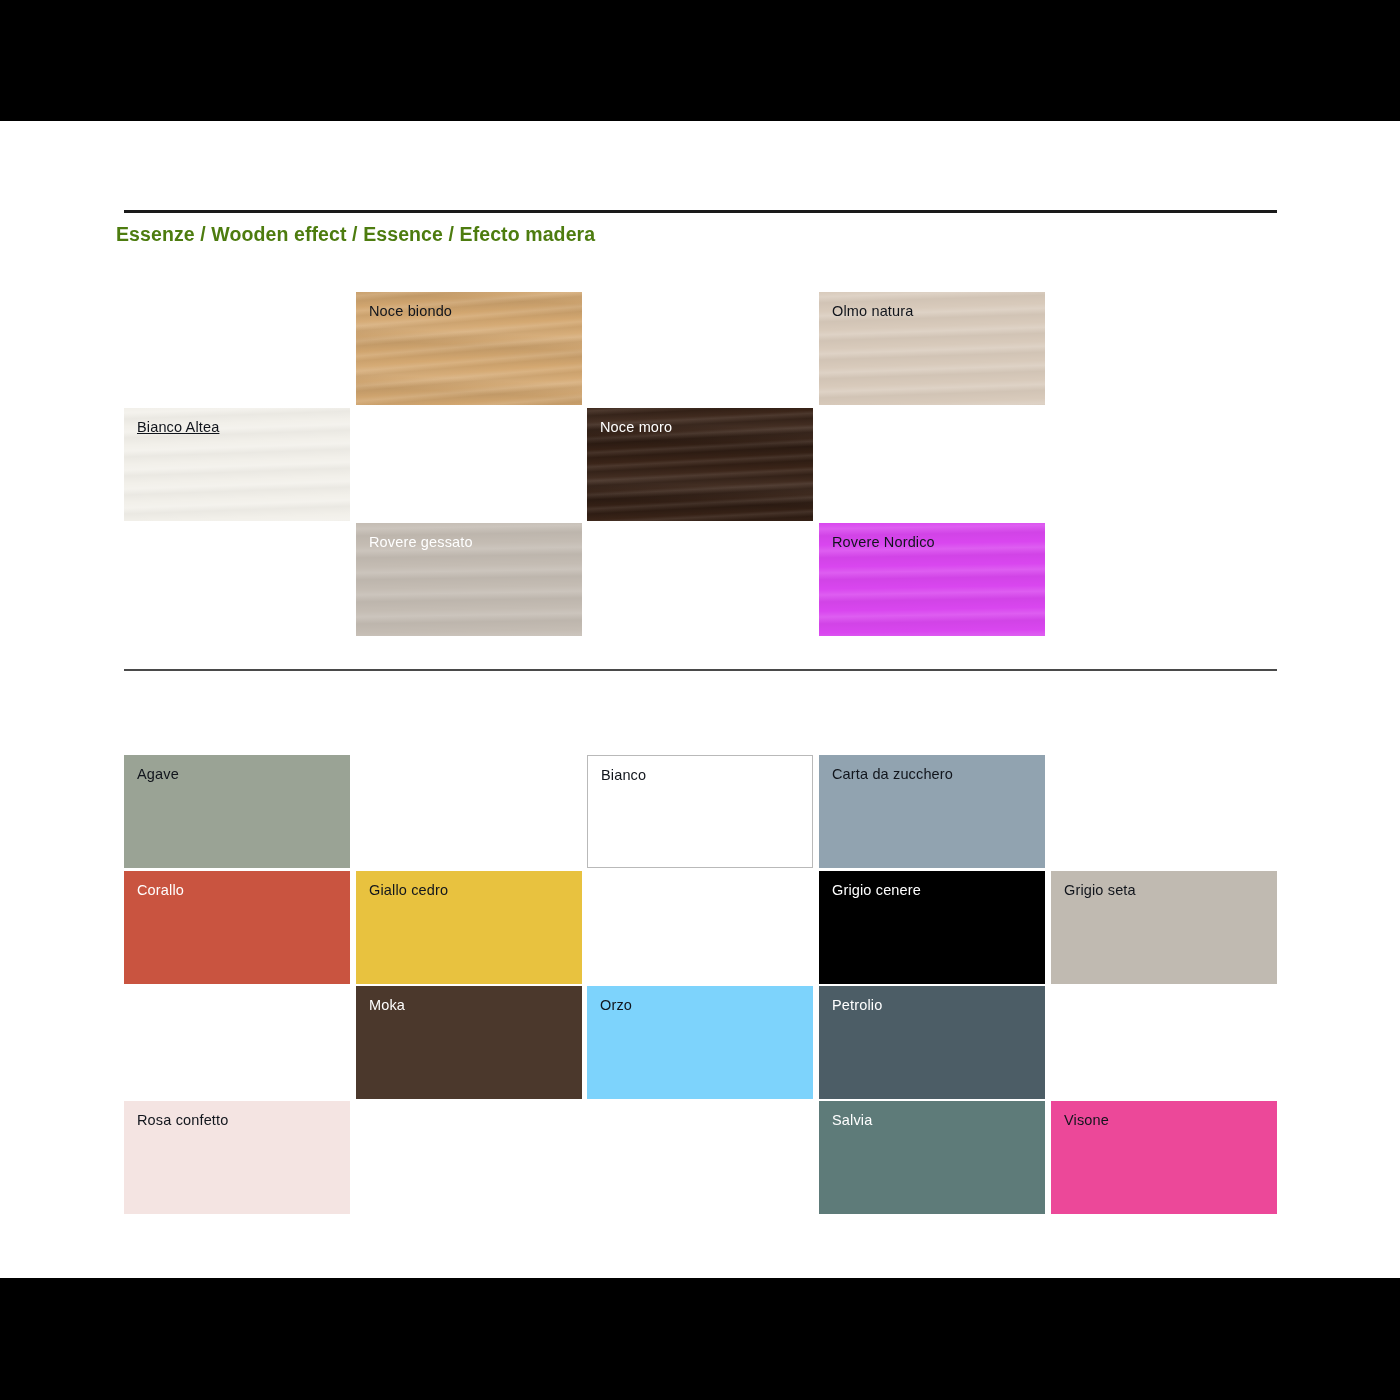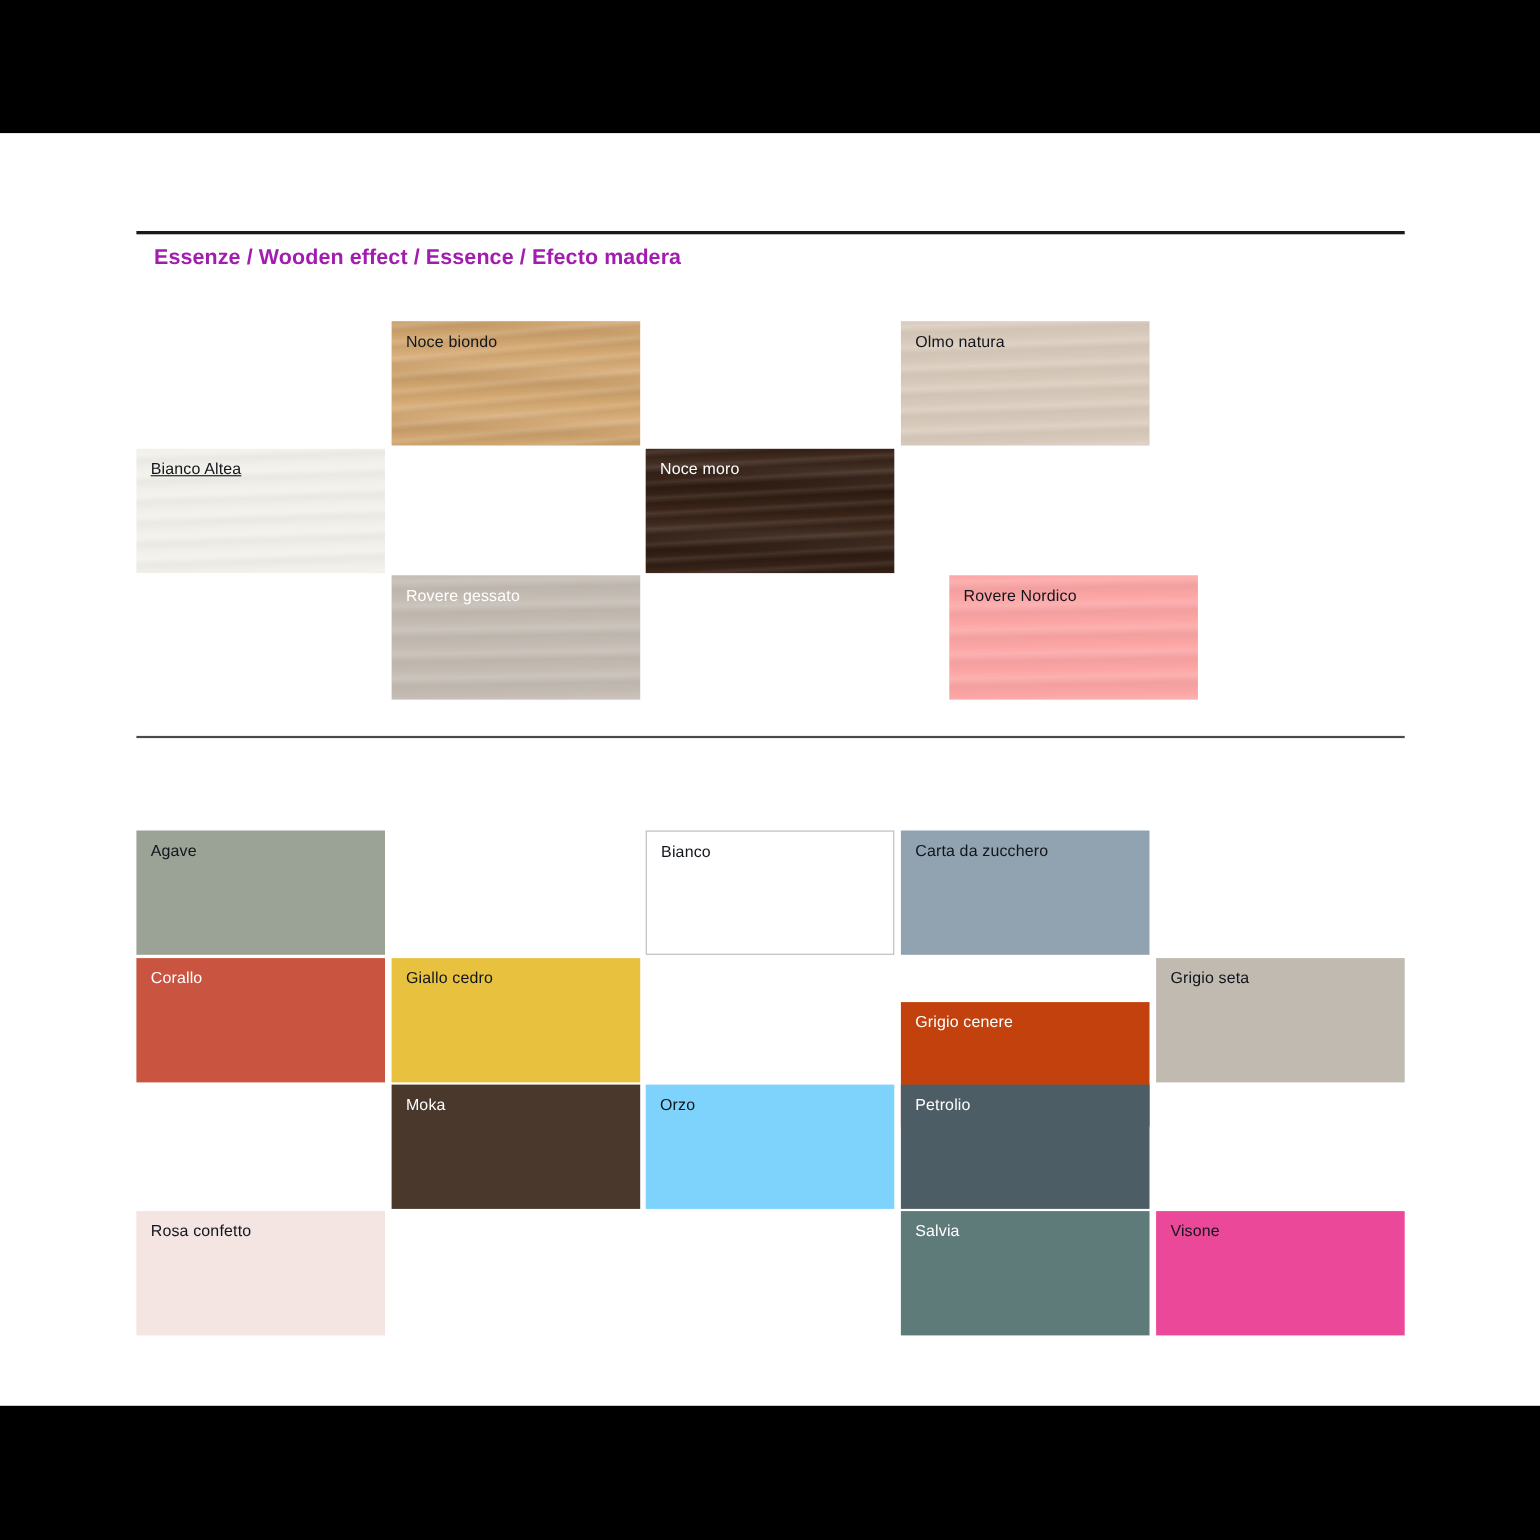--- a/index.html
+++ b/index.html
@@ -26,22 +26,22 @@
     position: absolute;
     left: 124px;
     width: 1153px;
     background: #1a1a1a;
   }
   .rule.primary { height: 3px; }
   .rule.secondary { height: 2px; background: #4a4a4a; }
 
   .section-title {
     position: absolute;
-    left: 140px;
-    color: #a21caf;
+    left: 116px;
+    color: #4d7c0f;
     font-size: 19.5px;
     letter-spacing: 0.1px;
     white-space: nowrap;
   }
   .section-title.bold { font-weight: bold; }
   .section-title.light { font-weight: normal; font-size: 20px; }
 
   
   .swatch {
     position: absolute;
@@ -133,21 +133,21 @@
         <span class="label" style="color: rgb(255, 255, 255);">Rovere gessato</span>
       </div>
       <div class="swatch light-label" style="left: 587px; top: 287px; background: rgb(58, 36, 24); text-align: right;">
         <div class="grain g3"></div>
         <span class="label" style="color: rgb(255, 255, 255);">Noce moro</span>
       </div>
       <div class="swatch dark-label" style="left: 819px; top: 171px; background: rgb(216, 202, 187);">
         <div class="grain g2"></div>
         <span class="label" style="color: rgb(17, 21, 28);">Olmo natura</span>
       </div>
-      <div class="swatch dark-label" style="left: 819px; top: 402px; background: #fca5a5; margin-left: 44px;">
+      <div class="swatch dark-label" style="left: 819px; top: 402px; background: #d946ef;">
         <div class="grain g4"></div>
         <span class="label" style="color: rgb(17, 21, 28);">Rovere Nordico</span>
       </div>
     </div>
 
   <div class="rule secondary" style="top:548px;"></div>
 
   <div id="tinta-swatches">
       <div class="swatch dark-label" style="left: 124px; top: 634px; background: rgb(154, 163, 149);">
         <span class="label" style="color: rgb(17, 21, 28);">Agave</span>
@@ -157,21 +157,21 @@
       </div>
       <div class="swatch dark-label" style="left: 819px; top: 634px; background: rgb(145, 163, 176);">
         <span class="label" style="color: rgb(17, 21, 28);">Carta da zucchero</span>
       </div>
       <div class="swatch light-label" style="left: 124px; top: 750px; background: rgb(201, 84, 64);">
         <span class="label" style="color: rgb(255, 255, 255);">Corallo</span>
       </div>
       <div class="swatch dark-label" style="left: 356px; top: 750px; background: rgb(232, 194, 63);">
         <span class="label" style="color: rgb(17, 21, 28);">Giallo cedro</span>
       </div>
-      <div class="swatch light-label" style="left: 819px; top: 750px; background: #c2410c; margin-top: 40px;">
+      <div class="swatch light-label" style="left: 819px; top: 750px; background: #000000;">
         <span class="label" style="color: rgb(255, 255, 255);">Grigio cenere</span>
       </div>
       <div class="swatch dark-label" style="left: 1051px; top: 750px; background: rgb(192, 186, 177);">
         <span class="label" style="color: rgb(17, 21, 28);">Grigio seta</span>
       </div>
       <div class="swatch light-label" style="left: 356px; top: 865px; background: rgb(75, 56, 44); padding-left: 26px;">
         <span class="label" style="color: rgb(255, 255, 255);">Moka</span>
       </div>
       <div class="swatch dark-label" style="left: 587px; top: 865px; background: #7dd3fc;">
         <span class="label" style="color: rgb(17, 21, 28);">Orzo</span>

